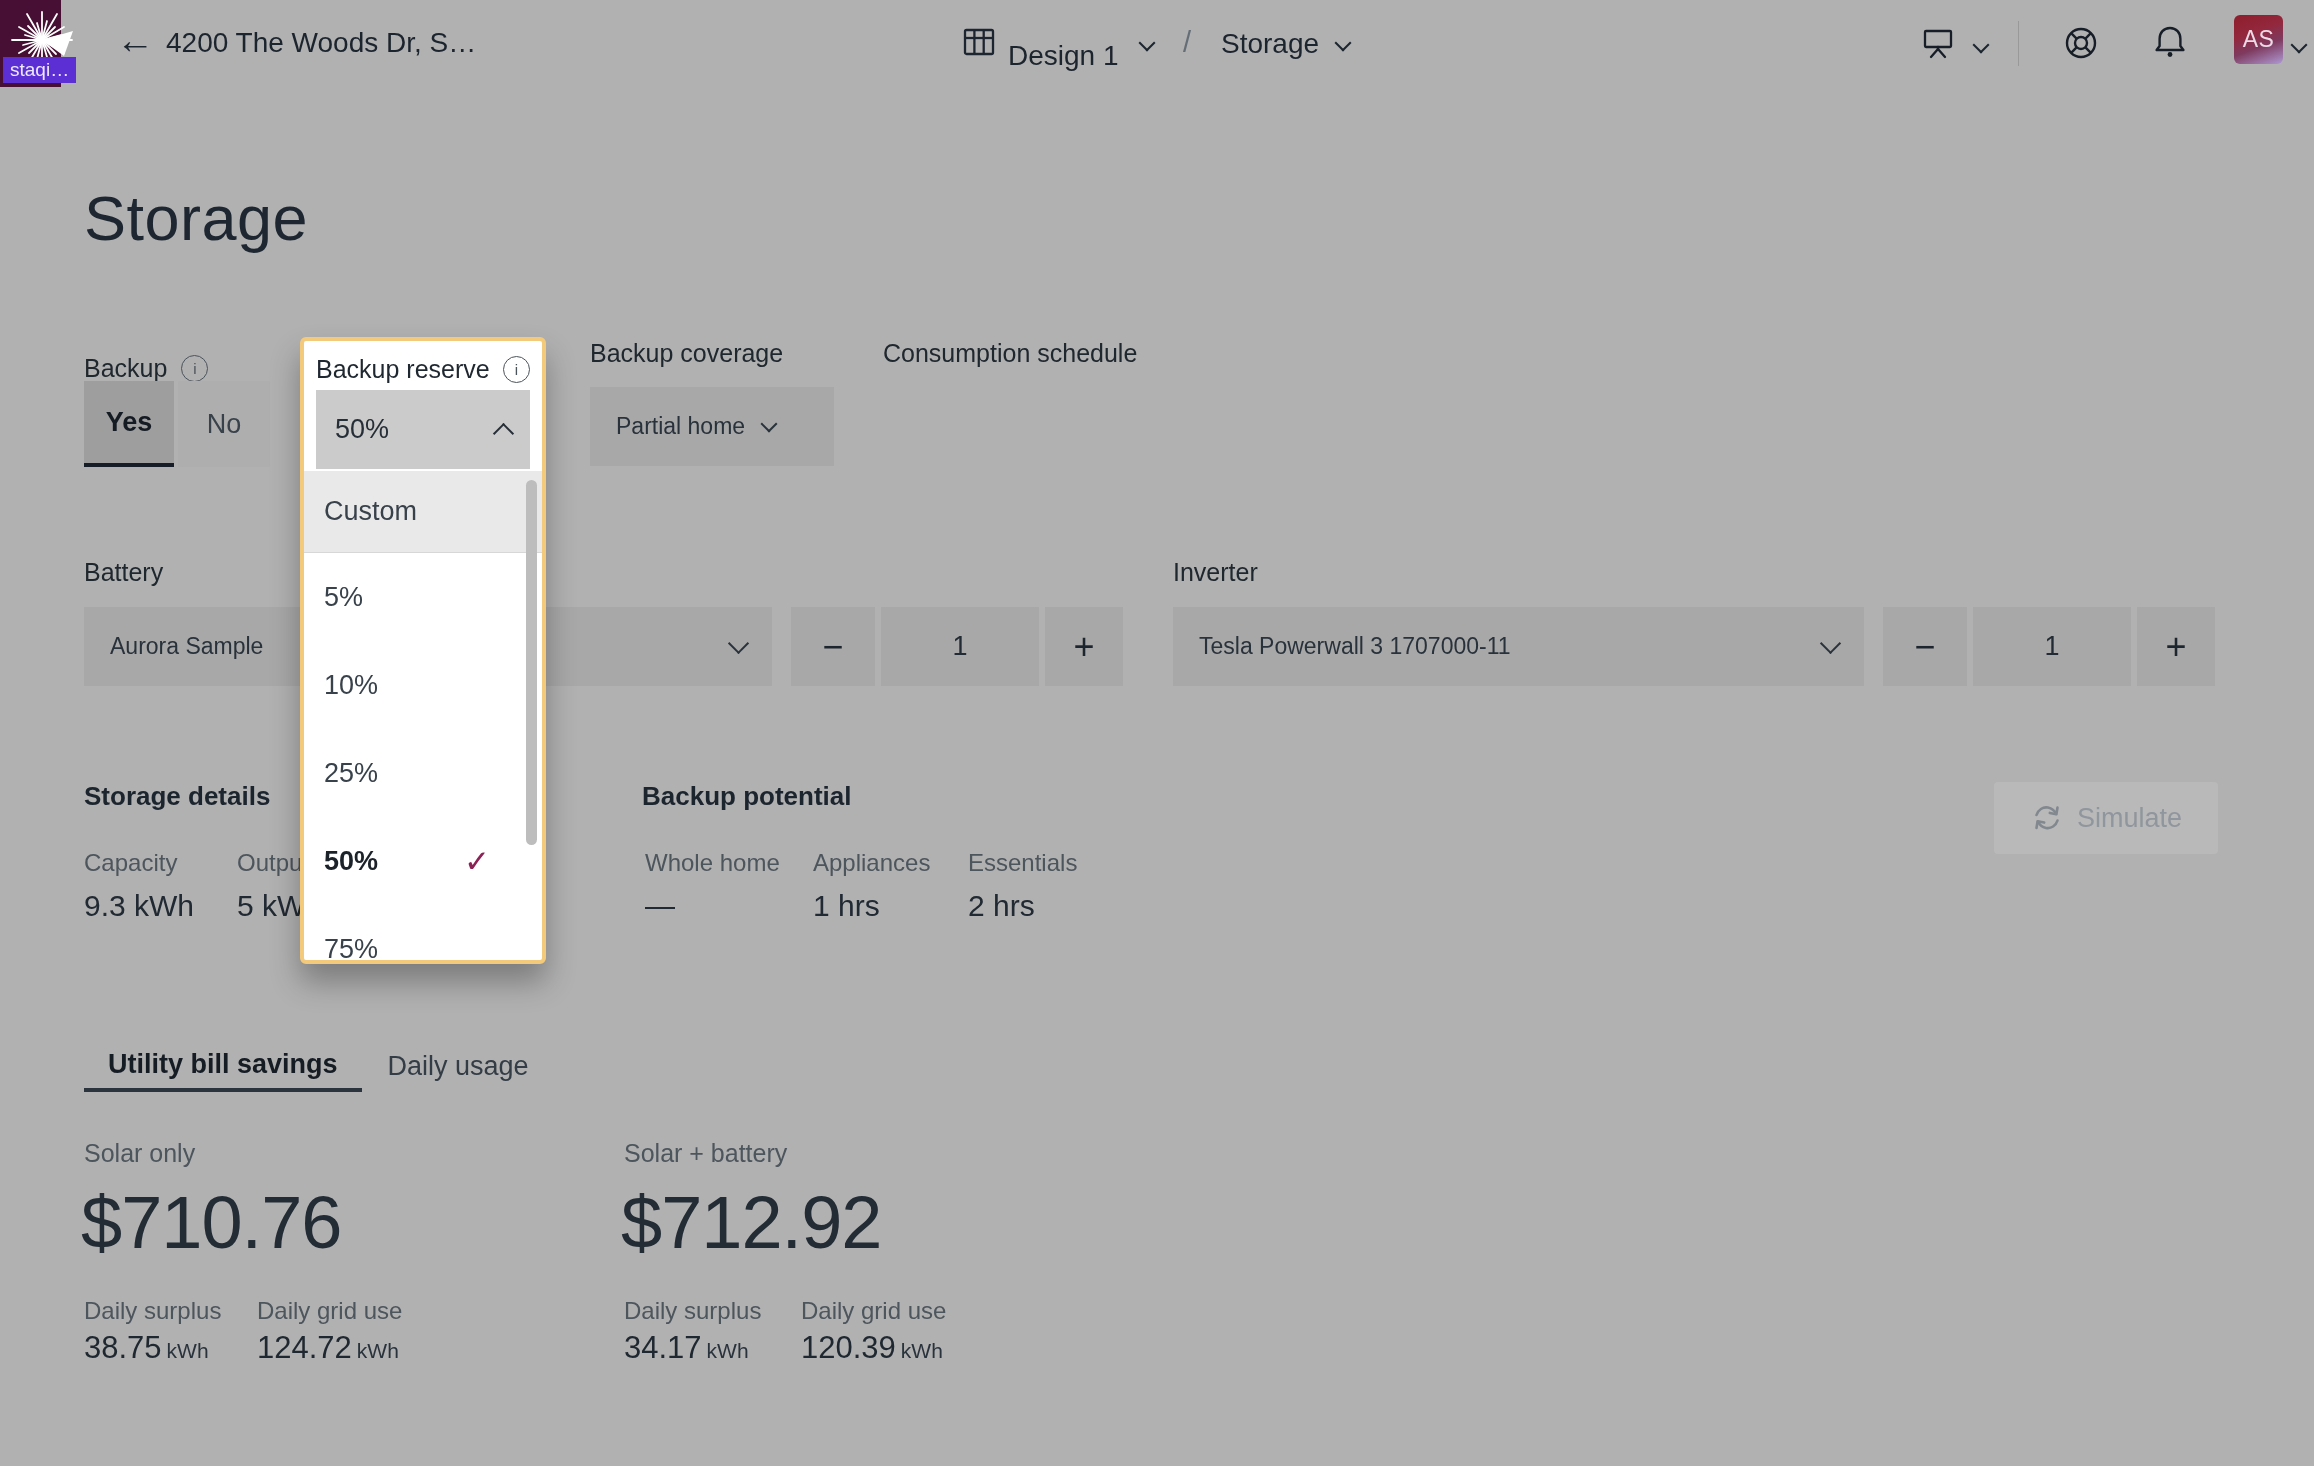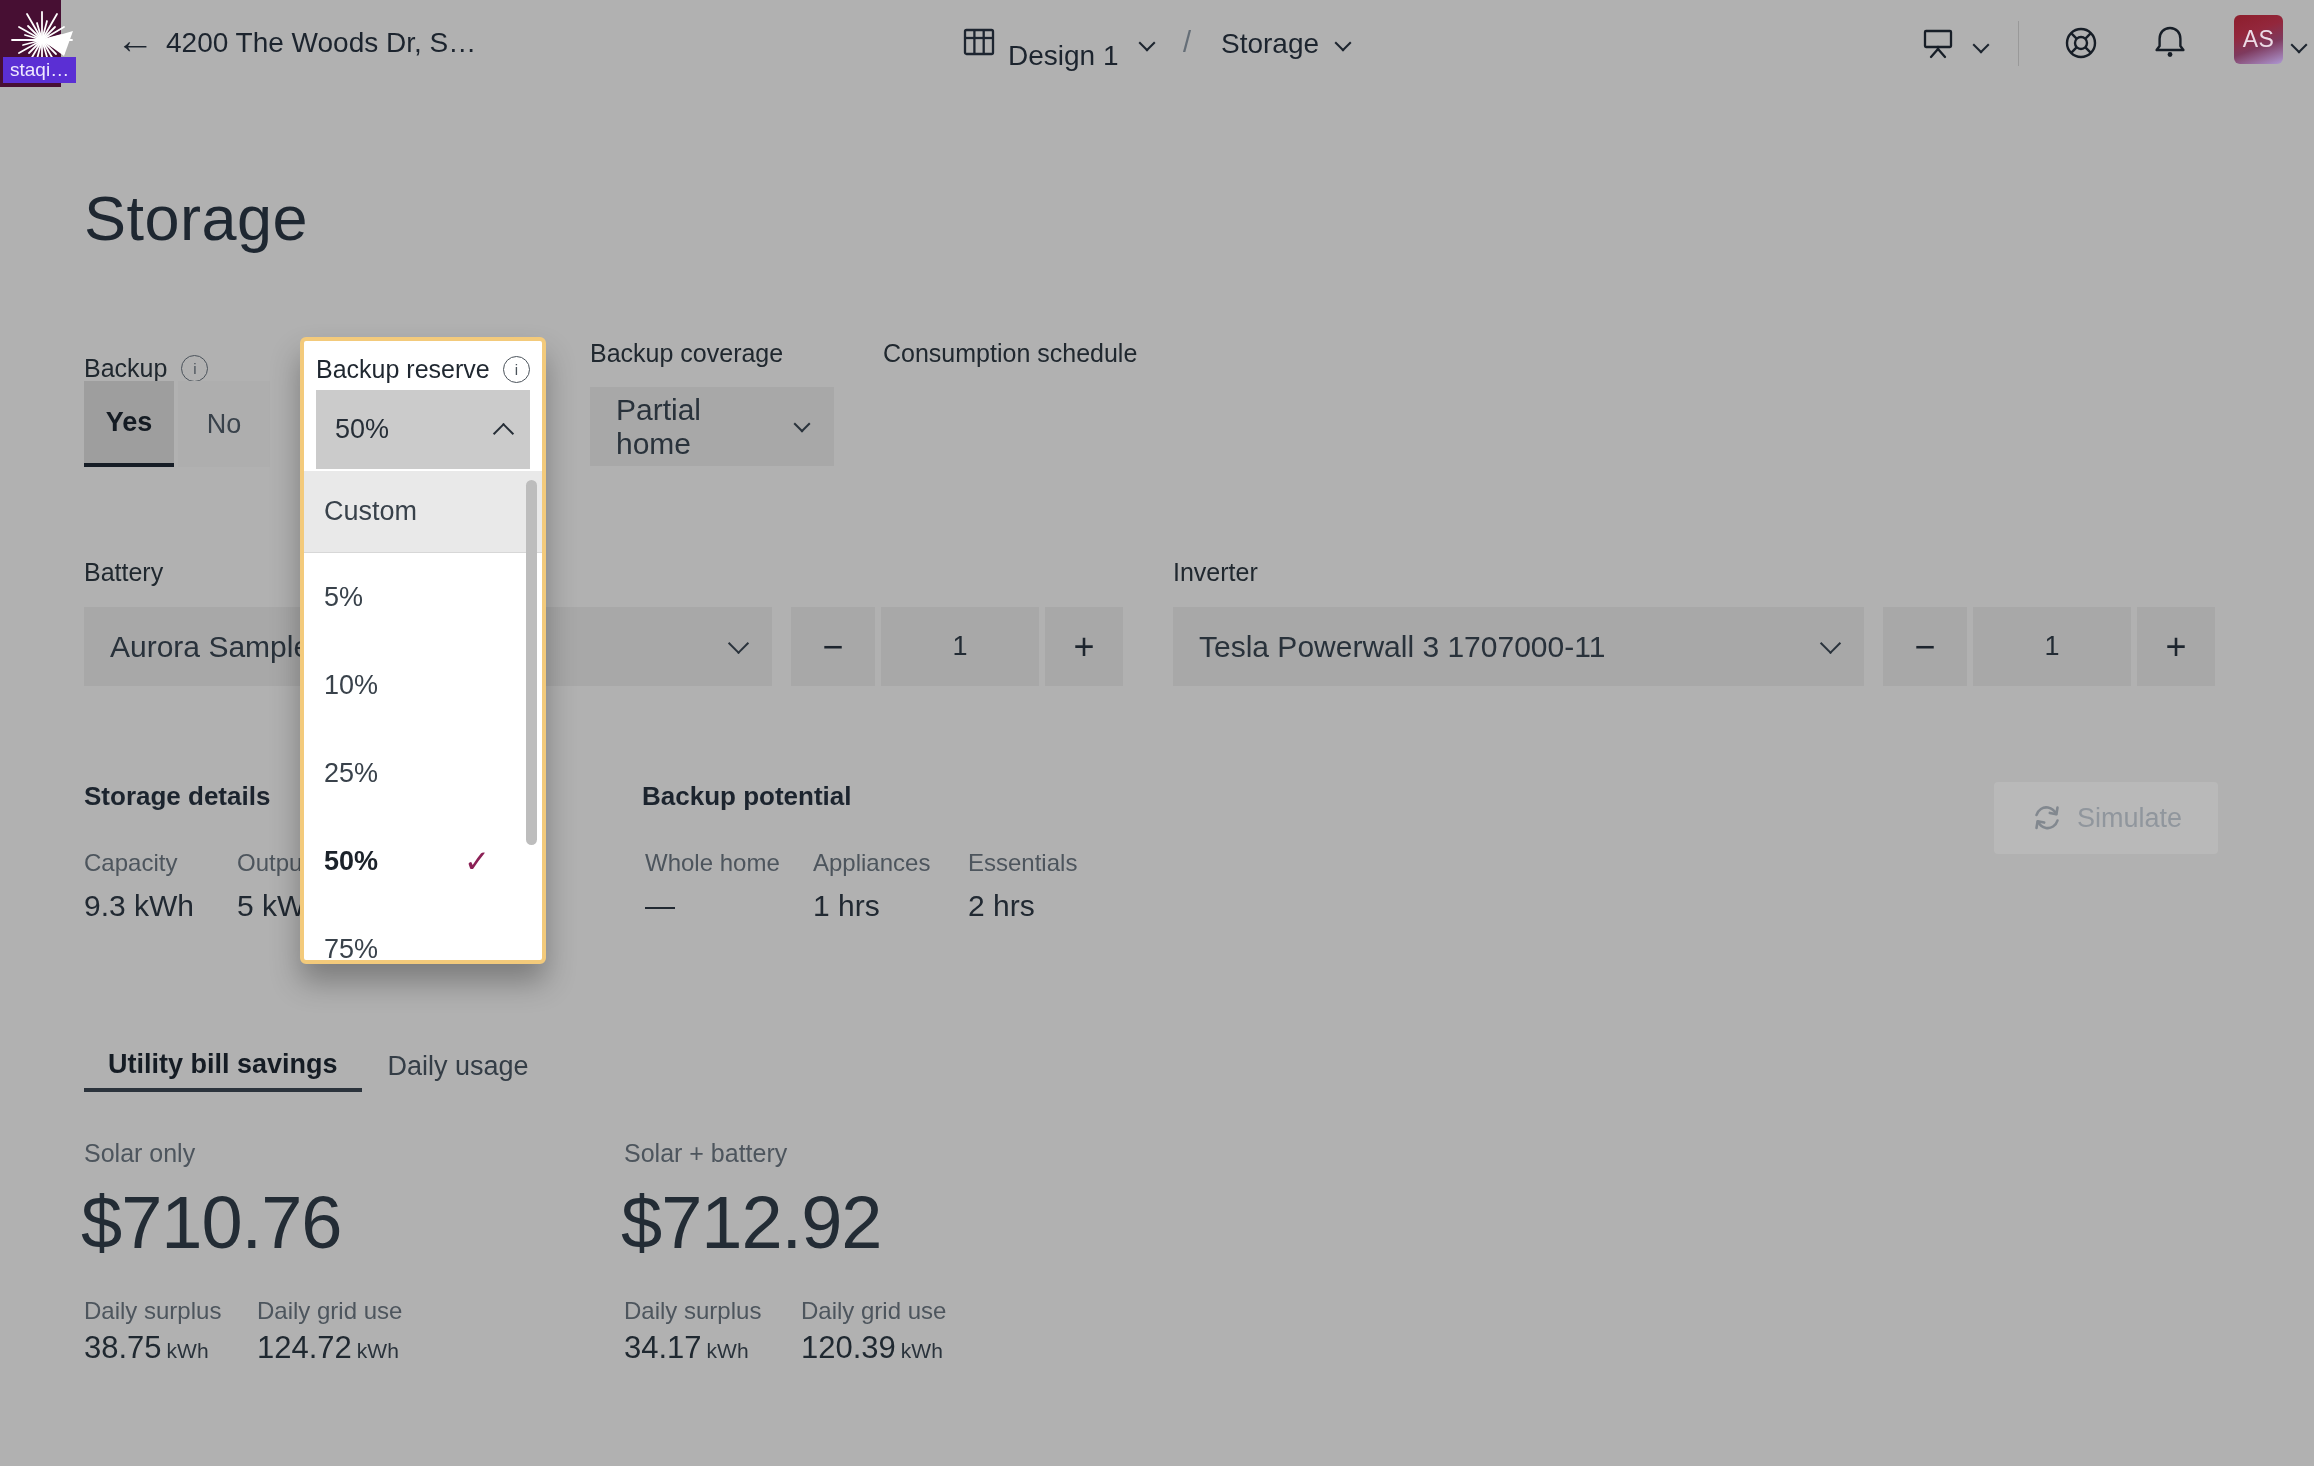--- a/index.html
+++ b/index.html
@@ -39,21 +39,21 @@
 
   
   .toggle{position:absolute;left:84px;top:381px;display:flex;gap:4px;}
   .tg{height:86px;display:flex;align-items:center;justify-content:center;font-size:27px;
       box-sizing:border-box;cursor:pointer;}
   .tg.yes{width:90px;background:#9e9e9e;font-weight:700;color:#141b23;border-bottom:4px solid #161d26;}
   .tg.no{width:92px;background:#aeaeae;font-weight:500;color:#39424b;}
 
   
   .sel{position:absolute;height:79px;background:#a8a8a8;display:flex;align-items:center;
-       box-sizing:border-box;padding:0 26px;font-size:30px;color:#29323b;cursor:pointer;}
+       box-sizing:border-box;padding:0 26px;font-size:23px;color:#29323b;cursor:pointer;}
   .sel .grow{flex:1;}
   .sel .chv{color:#2a333c;flex:0 0 auto;}
 
   
   .stepper{position:absolute;display:flex;gap:6px;}
   .stp{height:79px;background:#a8a8a8;display:flex;align-items:center;justify-content:center;
        box-sizing:border-box;}
   .stp.btn{cursor:pointer;font-size:36px;font-weight:400;color:#1d252e;}
   .stp.num{font-size:27px;color:#222b34;}
 

